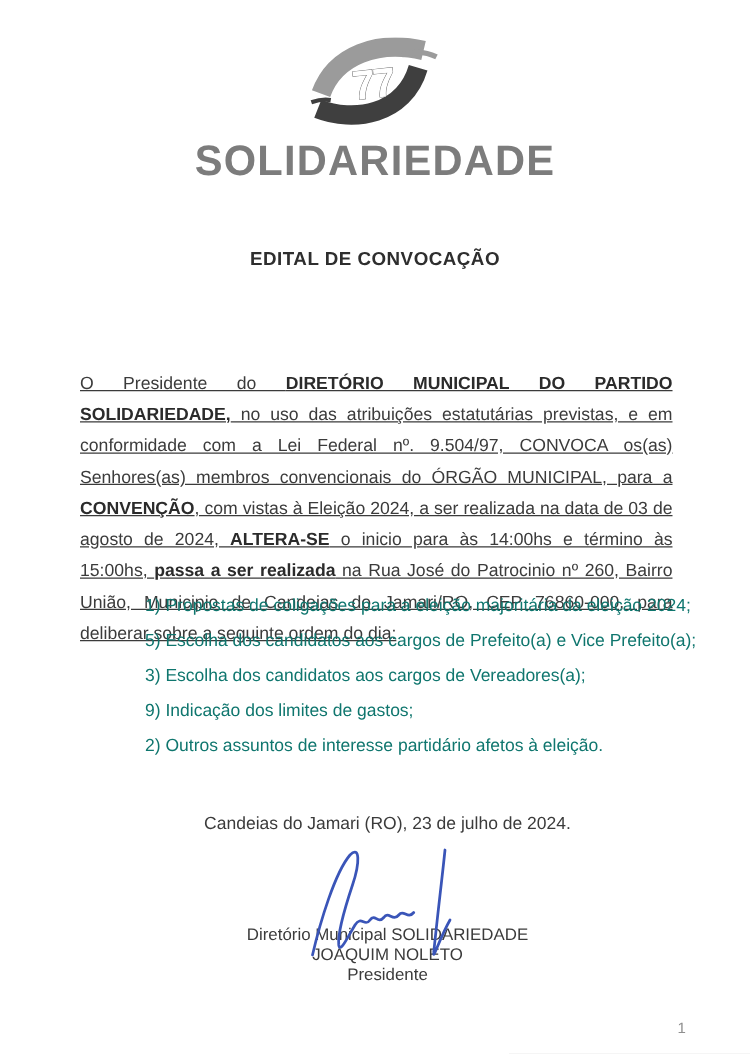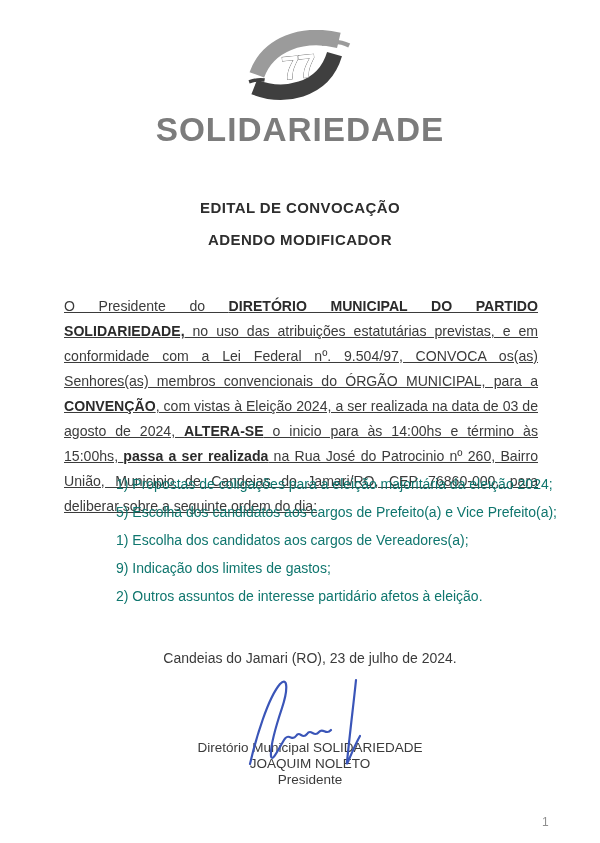--- a/index.html
+++ b/index.html
@@ -53,28 +53,27 @@
       <path d="M15,52 C28,16 68,2 110,12" fill="none" stroke-width="18" stroke-linecap="butt" stroke="#9b9b9b"></path>
       <path d="M90,16 C100,13 112,13 122,18" fill="none" stroke-width="5" stroke="#9b9b9b"></path>
       <path d="M12,66 C45,79 92,72 105,28" fill="none" stroke-width="18" stroke-linecap="butt" stroke="#3f3f3f"></path>
       <path d="M6,60 C12,58 18,57 24,58" fill="none" stroke-width="4" stroke="#3f3f3f"></path>
       <text x="63" y="56" text-anchor="middle" font-size="38" font-weight="bold" font-family="Liberation Sans, sans-serif" fill="#ffffff" stroke="#555555" stroke-width="0.8" paint-order="stroke" transform="rotate(-6 63 44)" letter-spacing="-2">77</text>
     </svg>
     <div class="wordmark">SOLIDARIEDADE</div>
   </div>
 
   <div class="doc-title t1">EDITAL DE CONVOCAÇÃO</div>
-  <div class="doc-title t2">ADENDO MODIFICADOR</div>
 
   <div class="body-par"><span>O Presidente do </span><span class="b">DIRETÓRIO MUNICIPAL DO PARTIDO SOLIDARIEDADE,</span><span> no uso das atribuições estatutárias previstas, e em conformidade com a Lei Federal nº. 9.504/97, CONVOCA os(as) Senhores(as) membros convencionais do ÓRGÃO MUNICIPAL, para a </span><span class="b">CONVENÇÃO</span><span>, com vistas à Eleição 2024, a ser realizada na data de 03 de agosto de 2024, </span><span class="b">ALTERA-SE</span><span> o inicio para às 14:00hs e término às 15:00hs, </span><span class="b">passa a ser realizada</span><span> na Rua José do Patrocinio nº 260, Bairro União, Municipio de Candeias do Jamari/RO, CEP 76860-000, para deliberar sobre a seguinte ordem do dia:</span></div>
 
   <div class="order-list">
     <div class="li">1) Propostas de coligações para a eleição majoritária da eleição 2024;</div>
     <div class="li">5) Escolha dos candidatos aos cargos de Prefeito(a) e Vice Prefeito(a);</div>
-    <div class="li">1) Escolha dos candidatos aos cargos de Vereadores(a);</div>
+    <div class="li">3) Escolha dos candidatos aos cargos de Vereadores(a);</div>
     <div class="li">9) Indicação dos limites de gastos;</div>
     <div class="li">2) Outros assuntos de interesse partidário afetos à eleição.</div>
   </div>
 
   <div class="date-line">Candeias do Jamari (RO), 23 de julho de 2024.</div>
 
   <svg class="sig-ink" viewBox="0 0 150 95">
     <path d="M12,88 C18,62 30,22 42,8 C50,0 50,14 44,32 C38,50 32,70 33,80 C34,87 40,74 46,64 C51,56 54,66 58,60 C62,54 64,64 69,58 C73,52 76,62 81,56 C85,51 88,60 93,54" fill="none" stroke-width="2.2" stroke-linecap="round" stroke-linejoin="round" stroke="#3a55b8"></path>
     <path d="M118,4 C116,24 112,56 109,86 C108,93 114,74 122,60" fill="none" stroke-width="2.2" stroke-linecap="round" stroke-linejoin="round" stroke="#3a55b8"></path>
   </svg>

